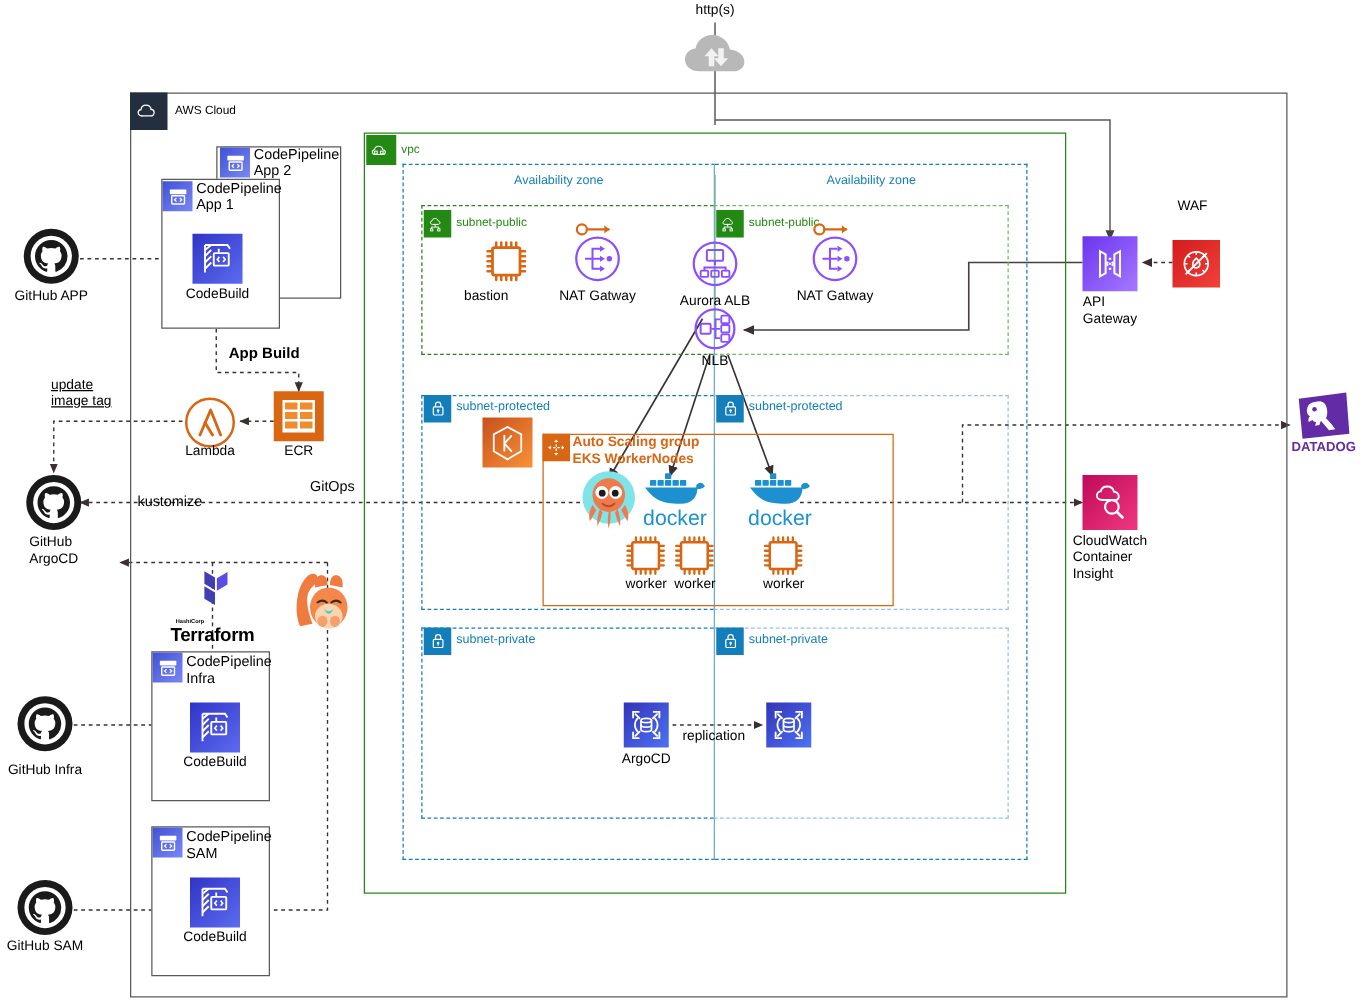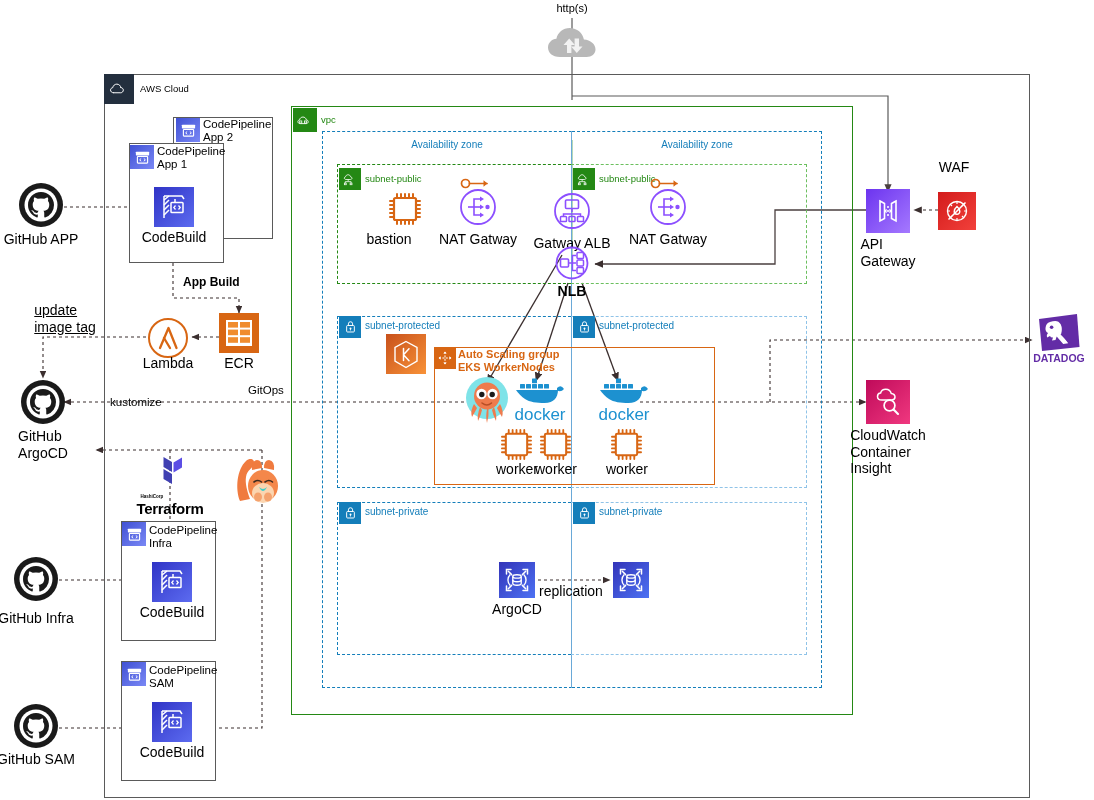--- a/index.html
+++ b/index.html
@@ -1,20 +1,20 @@
 <!DOCTYPE html>
 <html><head>
 <meta charset="utf-8">
 <style>
   * { box-sizing: border-box; }
   html, body { margin:0; padding:0; background:#ffffff; }
   body { font-family:"Liberation Sans", sans-serif; }
   #canvas { position:relative; width:1094px; height:800px; background:#fff; overflow:hidden; }
   .abs { position:absolute; }
-  .lbl { position:absolute; font-size:14px; color:#000; line-height:1.15; white-space:pre; }
+  .lbl { position:absolute; font-size:11px; color:#000; line-height:1.15; white-space:pre; }
   .lbl.c { transform:translateX(-50%); }
   .lbl.b { font-weight:bold; }
   .grp { position:absolute; }
   .grp-label { position:absolute; font-size:9.5px; white-space:nowrap; }
   .badge { position:absolute; width:22px; height:22px; display:flex; align-items:center; justify-content:center; }
   svg { display:block; overflow:visible; }
   .ico { position:absolute; }
   .icobox { position:absolute; display:flex; align-items:center; justify-content:center; }
   .pipe-box { position:absolute; border:1px solid #5a5a5a; background:#fff; }
   .pipe-title { position:absolute; font-size:11.5px; color:#000; line-height:1.13; white-space:pre; }
@@ -228,21 +228,21 @@
   <div class="ico" style="left:551px;top:190px;">
     <svg width="42" height="42" viewBox="0 0 42 42">
       <circle cx="21" cy="21" r="17" fill="none" stroke="#8c4fff" stroke-width="1.8"></circle>
       <rect x="14.5" y="10" width="13" height="8.5" rx="1" fill="none" stroke="#8c4fff" stroke-width="1.6"></rect>
       <path d="M21 18.5 V22 M12.5 27 V24 H29.5 V27" fill="none" stroke="#8c4fff" stroke-width="1.5"></path>
       <rect x="9.5" y="26.5" width="6" height="5" rx=".8" fill="none" stroke="#8c4fff" stroke-width="1.5"></rect>
       <rect x="18" y="26.5" width="6" height="5" rx=".8" fill="none" stroke="#8c4fff" stroke-width="1.5"></rect>
       <rect x="26.5" y="26.5" width="6" height="5" rx=".8" fill="none" stroke="#8c4fff" stroke-width="1.5"></rect>
     </svg>
   </div>
-  <div class="lbl c" style="left:572px;top:235px;">Gatway ALB</div>
+  <div class="lbl c" style="left:572px;top:235px;">Aurora ALB</div>
 
   <div class="ico" style="left:645px;top:178px;">
     <svg width="46" height="48" viewBox="0 0 46 48">
       <g fill="none" stroke="#d86613" stroke-width="1.7">
         <circle cx="10.5" cy="5.5" r="4"></circle>
         <path d="M14.5 5.5 H32" stroke-linecap="round"></path>
         <path d="M28.5 2.2 L32.5 5.5 L28.5 8.8" fill="#d86613" stroke="none"></path>
       </g>
       <circle cx="23" cy="29" r="17" fill="none" stroke="#8c4fff" stroke-width="1.8"></circle>
       <g stroke="#8c4fff" stroke-width="1.6" fill="none">
@@ -260,21 +260,21 @@
   <div class="ico" style="left:553px;top:244px;">
     <svg width="38" height="38" viewBox="0 0 38 38">
       <circle cx="19" cy="19" r="15.5" fill="none" stroke="#8c4fff" stroke-width="1.8"></circle>
       <rect x="7.5" y="15" width="8" height="8" rx="1" fill="none" stroke="#8c4fff" stroke-width="1.6"></rect>
       <rect x="24" y="8.5" width="6.5" height="6" rx="1" fill="none" stroke="#8c4fff" stroke-width="1.5"></rect>
       <rect x="24" y="16" width="6.5" height="6" rx="1" fill="none" stroke="#8c4fff" stroke-width="1.5"></rect>
       <rect x="24" y="23.5" width="6.5" height="6" rx="1" fill="none" stroke="#8c4fff" stroke-width="1.5"></rect>
       <path d="M16 19 H19.5 M19.5 19 V11.5 H23 M19.5 19 V26.5 H23 M19.5 19 H23" fill="none" stroke="#8c4fff" stroke-width="1.4"></path>
     </svg>
   </div>
-  <div class="lbl c" style="left:572px;top:283px;font-weight:bold;">NLB</div>
+  <div class="lbl c" style="left:572px;top:283px;">NLB</div>
 
   <div class="icobox" style="left:386px;top:334px;width:40px;height:40px;background:linear-gradient(135deg,#c8511b,#f89238);">
     <svg width="26" height="29" viewBox="0 0 26 29">
       <path d="M13 1.5 L24 7.5 V21 L13 27.5 L2 21 V7.5 Z" fill="none" stroke="#fff" stroke-width="1.4"></path>
       <path d="M10.5 8.5 V20.5 M10.5 14.8 L16 8.8 M10.5 14.8 L16 20.8" fill="none" stroke="#fff" stroke-width="1.5" stroke-linecap="round"></path>
     </svg>
   </div>
 
   <div class="ico" style="left:464px;top:376px;">
     <svg width="46" height="48" viewBox="0 0 46 48">

